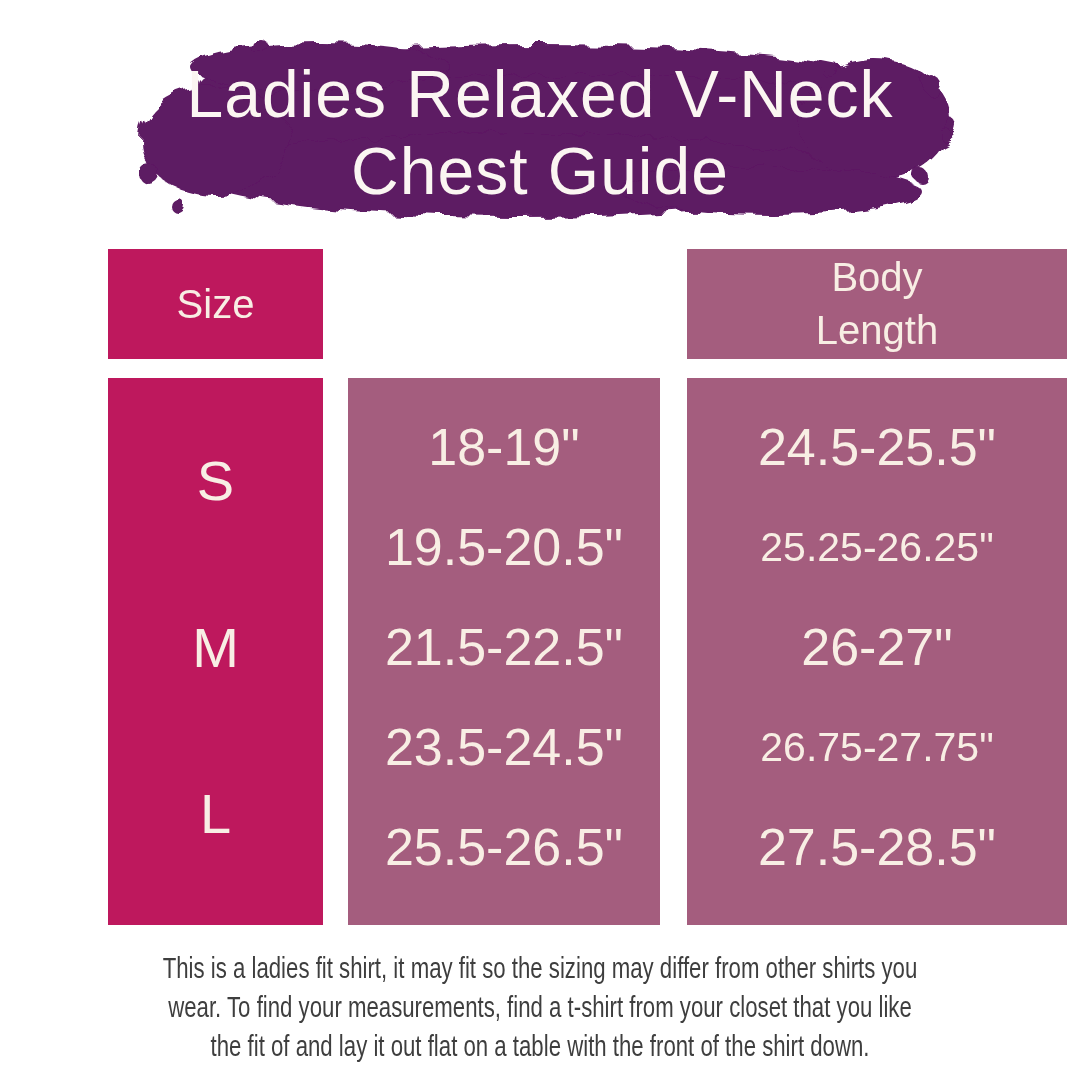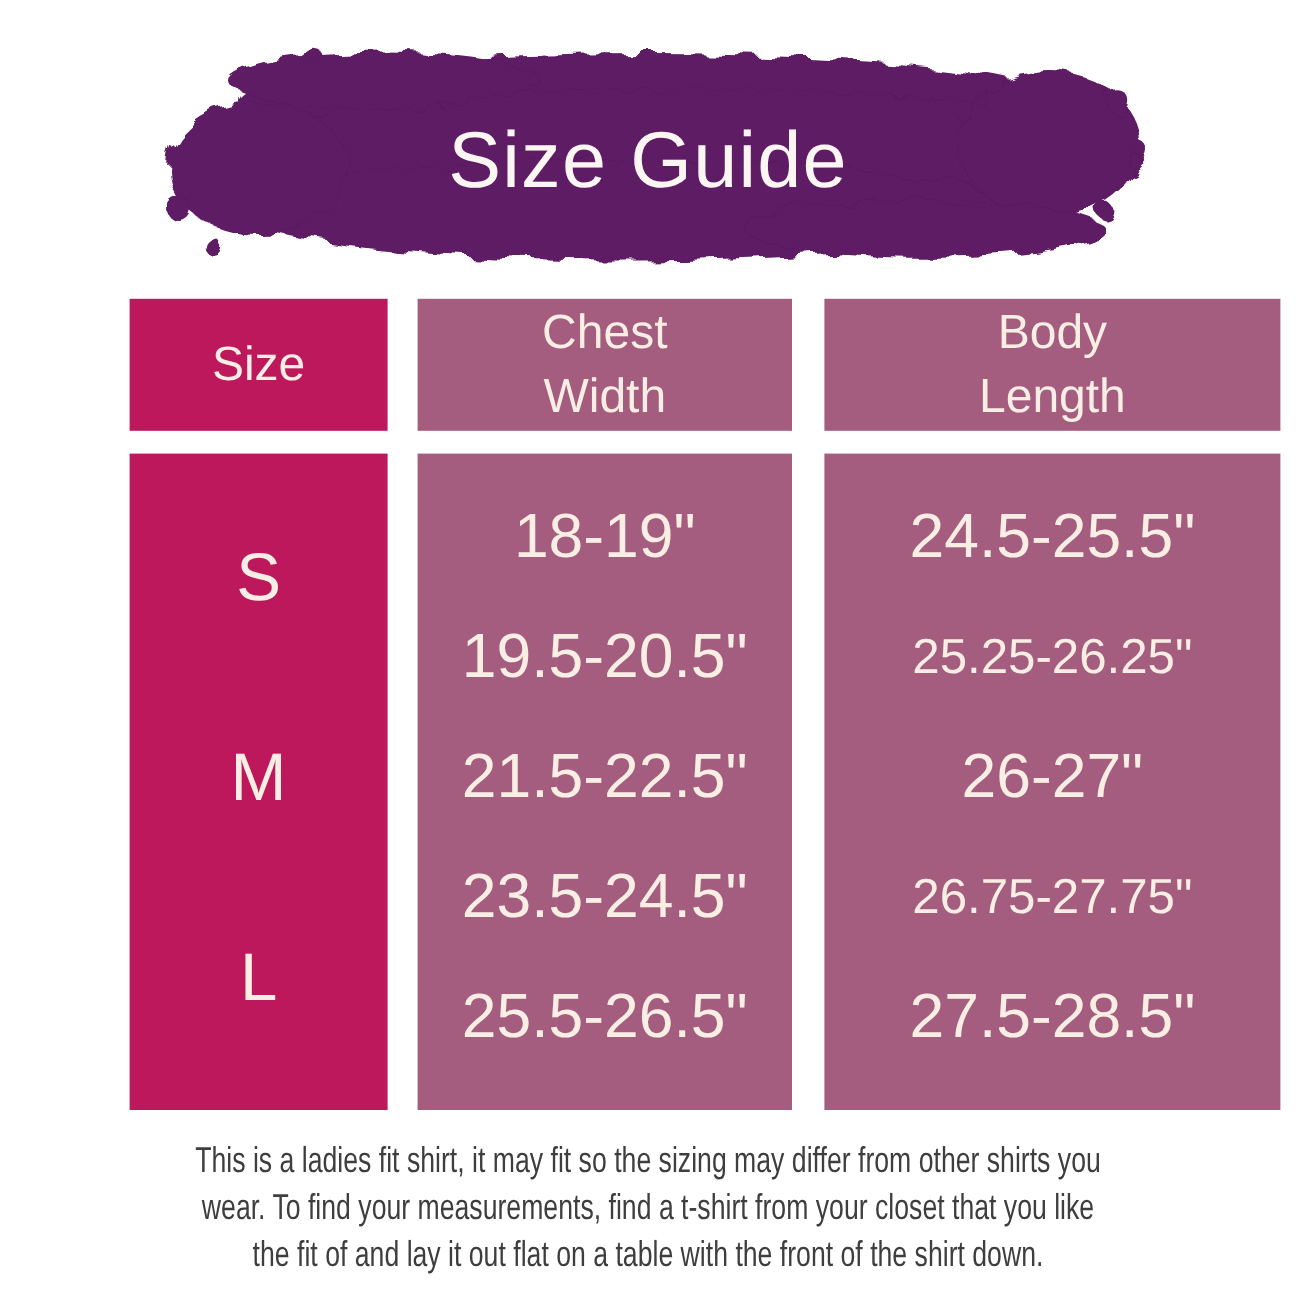--- a/index.html
+++ b/index.html
@@ -110,31 +110,29 @@
         <ellipse cx="650" cy="165" rx="150" ry="24"></ellipse>
         <circle cx="30" cy="150" r="10"></circle>
         <circle cx="55" cy="178" r="7"></circle>
         <circle cx="140" cy="22" r="8"></circle>
         <circle cx="812" cy="60" r="9"></circle>
         <circle cx="828" cy="112" r="6"></circle>
         <circle cx="800" cy="150" r="7"></circle>
       </g>
     </svg>
     <div class="banner-text">
-      <div class="title-line">Size Guide</div>
+      <div class="title-line">Ladies Relaxed V-Neck</div>
+      <div class="title-line">Chest Guide</div>
     </div>
   </div>
 
   <div class="size-table">
 
     <div class="hcell bg-purple col-1">
       <span class="label">Size</span>
-    </div>
-    <div class="hcell bg-mauve col-2">
-      <span class="label">Chest Width</span>
     </div>
     <div class="hcell bg-mauve col-3">
       <span class="label">Body Length</span>
     </div>
 
     <div class="bcol bg-purple col-1">
       <div class="cell size-letter">S</div>
       <div class="cell size-letter">M</div>
       <div class="cell size-letter">L</div>
     </div>

